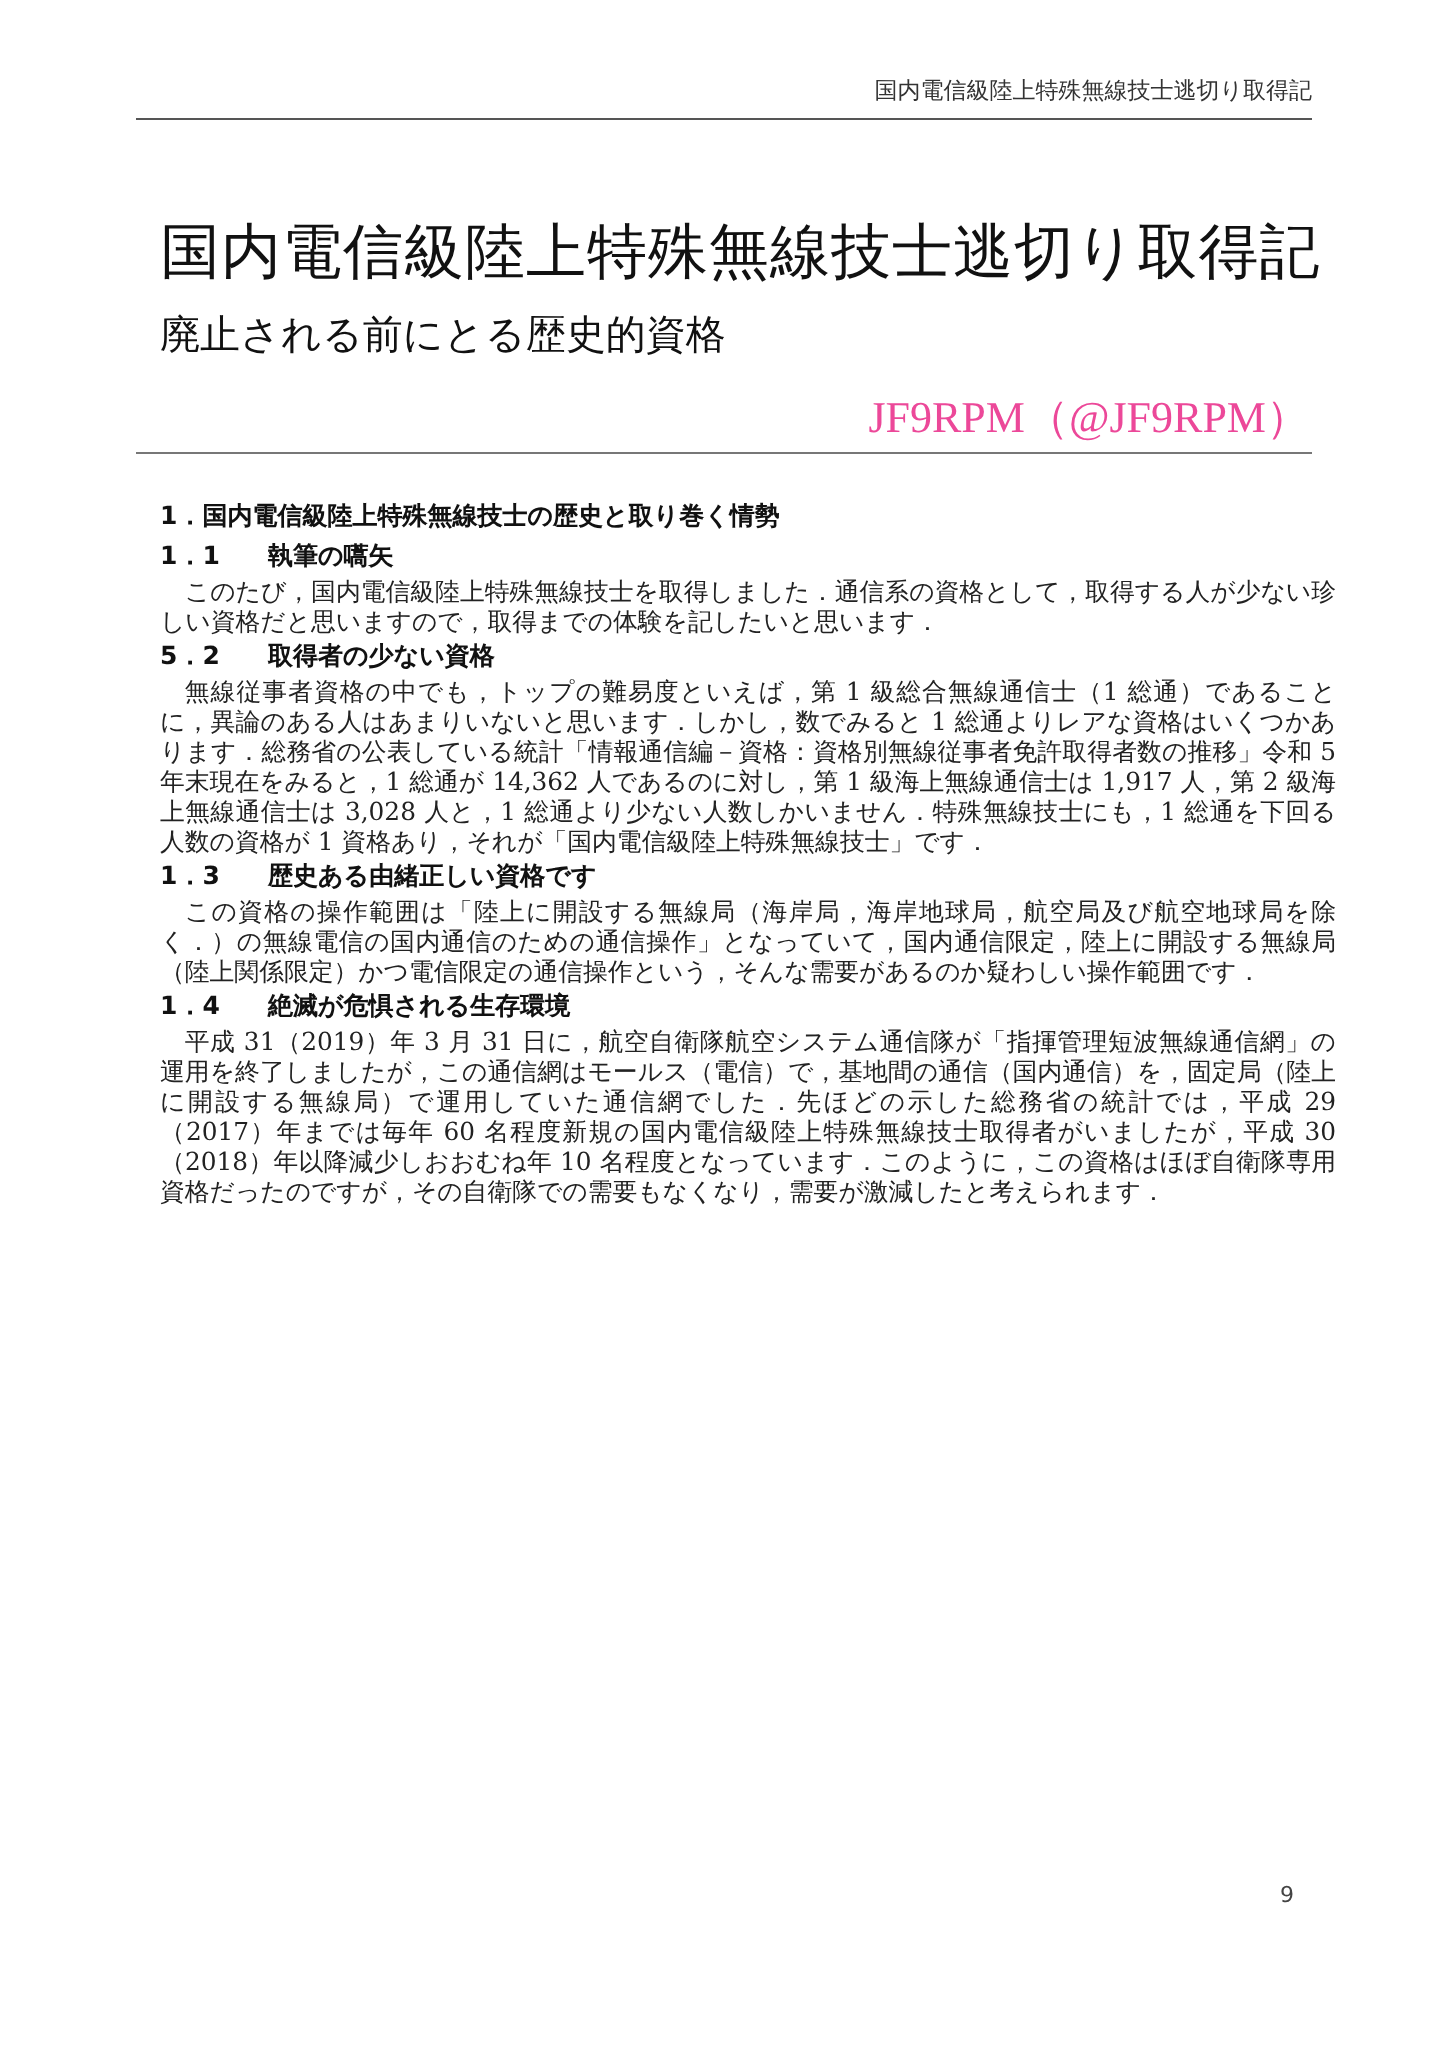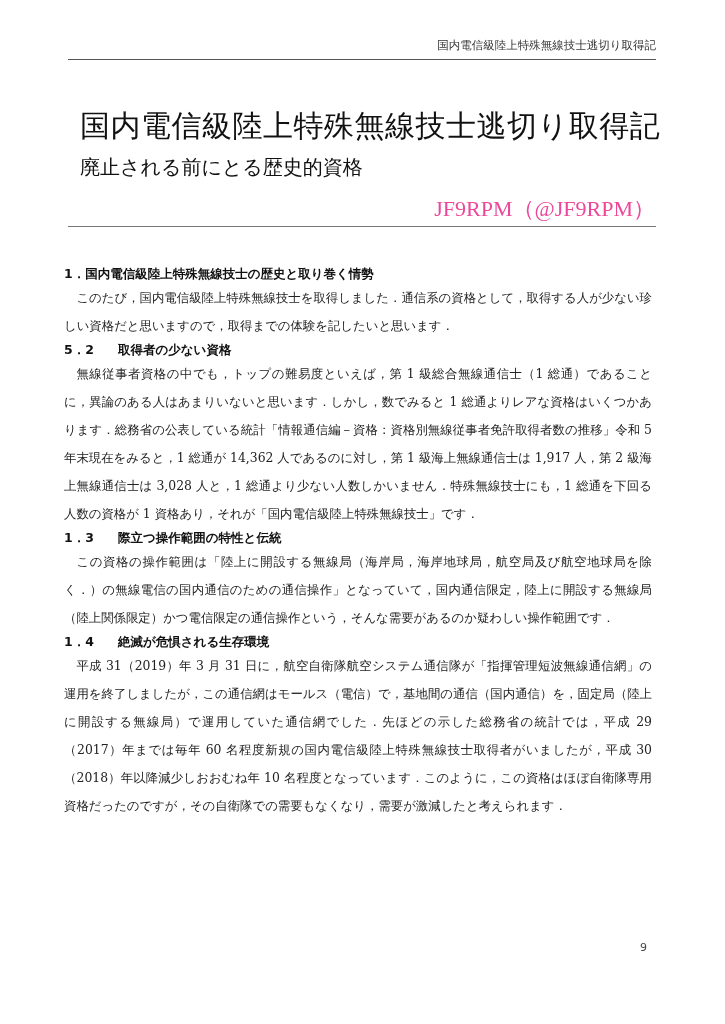--- a/index.html
+++ b/index.html
@@ -2,49 +2,52 @@
 <html><head>
   <meta charset="utf-8">
   <style>
     html, body { margin: 0; padding: 0; background: #ffffff; }
     body { width: 725px; height: 1024px; position: relative; overflow: hidden; color: #1a1a1a; font-family: "DejaVu Serif", "Liberation Serif", serif; }
     .running-header { position: absolute; left: 68px; top: 38px; width: 588px; text-align: right; font-size: 11.5px; color: #333; padding-bottom: 6px; border-bottom: 1.3px solid #555; }
     .title { position: absolute; left: 80px; top: 106px; font-size: 30px; font-family: "DejaVu Sans", "Liberation Sans", sans-serif; letter-spacing: 0.5px; color: #111; white-space: nowrap; }
     .subtitle { position: absolute; left: 80px; top: 154px; font-size: 20px; font-family: Liberation Mono, monospace; color: #111; white-space: nowrap; }
     .author { position: absolute; right: 70px; top: 194px; font-size: 22px; font-family: "Liberation Serif", "DejaVu Serif", serif; color: #ec4899; white-space: nowrap; }
     .title-rule { position: absolute; left: 68px; top: 226px; width: 588px; height: 0; border-top: 1.3px solid #777; }
-    .body { position: absolute; left: 64px; top: 248px; width: 588px; margin-top: 16px; }
+    .body { position: absolute; left: 80px; top: 248px; width: 588px; }
     .h1, .h2 { font-family: "DejaVu Sans", "Liberation Sans", sans-serif; font-weight: bold; font-size: 12.5px; line-height: 20px; color: #111; white-space: nowrap; }
     .h1 { margin-top: 0; }
     .h2 .num { display: inline-block; width: 54px; }
-    .p { font-size: 12.4px; line-height: 28px; text-indent: 1em; text-align: justify; text-align-last: left; color: #222; margin: 0; }
+    .p { font-size: 12.4px; line-height: 15px; text-indent: 1em; text-align: justify; text-align-last: left; color: #222; margin: 0; }
     .page-number { position: absolute; left: 640px; top: 941px; font-size: 11px; font-family: "DejaVu Sans", "Liberation Sans", sans-serif; color: #444; }
   </style>
 </head>
 <body>
 
 <div class="running-header">国内電信級陸上特殊無線技士逃切り取得記</div>
 
 <div class="title">国内電信級陸上特殊無線技士逃切り取得記</div>
 <div class="subtitle">廃止される前にとる歴史的資格</div>
 <div class="author">JF9RPM（@JF9RPM）</div>
 <div class="title-rule"></div>
 
 <div class="body">
   <div class="h1">1．国内電信級陸上特殊無線技士の歴史と取り巻く情勢</div>
 
+  <div class="h2">
+    <span class="num">1．1</span><span>執筆の嚆矢</span>
+  </div>
   <p class="p">このたび，国内電信級陸上特殊無線技士を取得しました．通信系の資格として，取得する人が少ない珍しい資格だと思いますので，取得までの体験を記したいと思います．</p>
 
   <div class="h2">
     <span class="num">5．2</span><span>取得者の少ない資格</span>
   </div>
   <p class="p">無線従事者資格の中でも，トップの難易度といえば，第 1 級総合無線通信士（1 総通）であることに，異論のある人はあまりいないと思います．しかし，数でみると 1 総通よりレアな資格はいくつかあります．総務省の公表している統計「情報通信編－資格：資格別無線従事者免許取得者数の推移」令和 5 年末現在をみると，1 総通が 14,362 人であるのに対し，第 1 級海上無線通信士は 1,917 人，第 2 級海上無線通信士は 3,028 人と，1 総通より少ない人数しかいません．特殊無線技士にも，1 総通を下回る人数の資格が 1 資格あり，それが「国内電信級陸上特殊無線技士」です．</p>
 
   <div class="h2">
-    <span class="num">1．3</span><span>際立つ操作範囲の特性と伝統</span>
+    <span class="num">1．3</span><span>歴史ある由緒正しい資格です</span>
   </div>
   <p class="p">この資格の操作範囲は「陸上に開設する無線局（海岸局，海岸地球局，航空局及び航空地球局を除く．）の無線電信の国内通信のための通信操作」となっていて，国内通信限定，陸上に開設する無線局（陸上関係限定）かつ電信限定の通信操作という，そんな需要があるのか疑わしい操作範囲です．</p>
 
   <div class="h2">
     <span class="num">1．4</span><span>絶滅が危惧される生存環境</span>
   </div>
   <p class="p">平成 31（2019）年 3 月 31 日に，航空自衛隊航空システム通信隊が「指揮管理短波無線通信網」の運用を終了しましたが，この通信網はモールス（電信）で，基地間の通信（国内通信）を，固定局（陸上に開設する無線局）で運用していた通信網でした．先ほどの示した総務省の統計では，平成 29（2017）年までは毎年 60 名程度新規の国内電信級陸上特殊無線技士取得者がいましたが，平成 30（2018）年以降減少しおおむね年 10 名程度となっています．このように，この資格はほぼ自衛隊専用資格だったのですが，その自衛隊での需要もなくなり，需要が激減したと考えられます．</p>
 </div>
 
 <div class="page-number">9</div>

